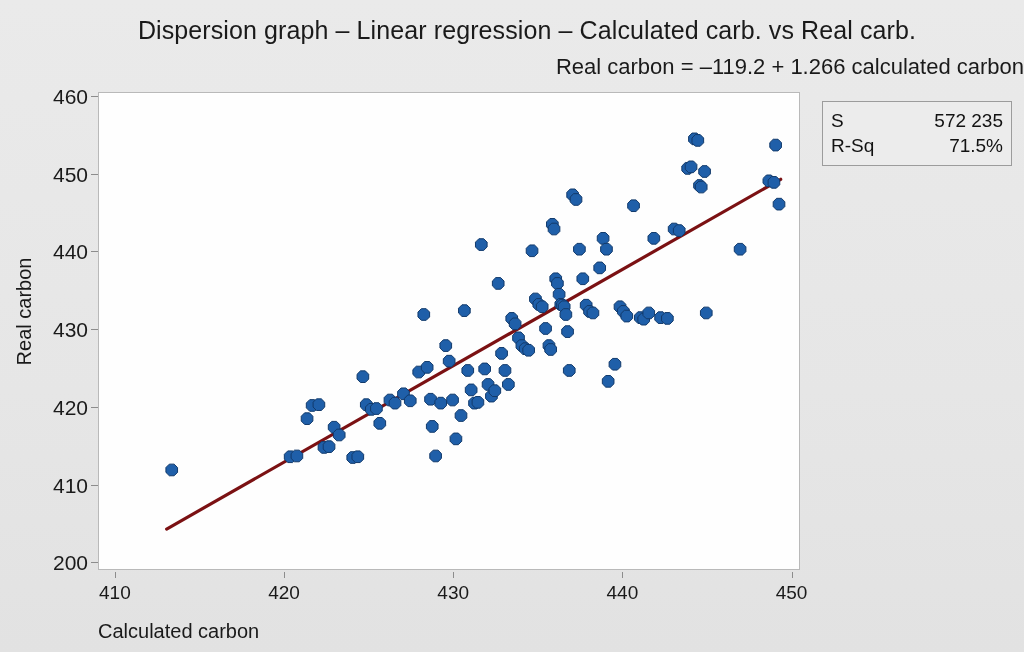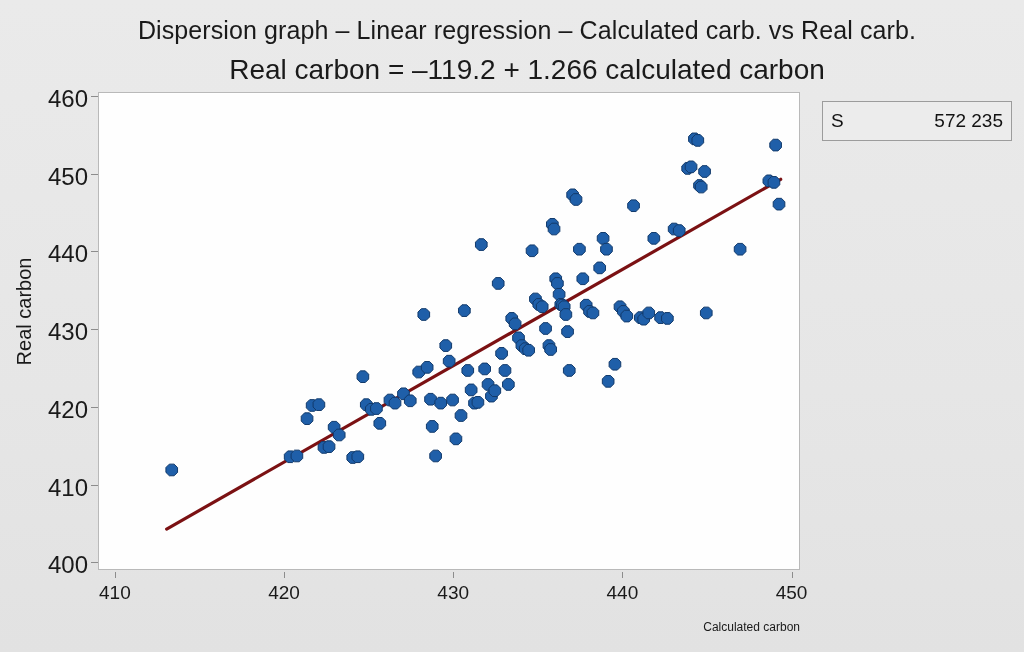--- a/index.html
+++ b/index.html
@@ -29,22 +29,22 @@
     font-size: 25px;
     color: #1a1a1a;
     letter-spacing: 0.1px;
     padding-left: 30px;
     box-sizing: border-box;
   }
   .subtitle {
     position: absolute;
     left: 0; top: 54px;
     width: 1024px;
-    text-align: center;
-    font-size: 28px;
+    text-align: right;
+    font-size: 22px;
     color: #1a1a1a;
     padding-left: 30px;
     box-sizing: border-box;
   }
   
   #plot-frame {
     position: absolute;
     left: 98px;
     top: 92px;
     width: 702px;
@@ -60,21 +60,21 @@
     width: 702px;
     height: 478px;
     display: block;
   }
   
   .ytick-label {
     position: absolute;
     right: 0;
     width: 54px;
     text-align: right;
-    font-size: 24px;
+    font-size: 21px;
     color: #1a1a1a;
     transform: translateY(-11px);
   }
   #y-axis-area {
     position: absolute;
     left: 30px;
     top: 92px;
     width: 58px;
     height: 478px;
   }
@@ -113,22 +113,22 @@
     top: 0px;
     width: 1px;
     height: 6px;
     background: #8c8c8c;
   }
   #xlabel {
     position: absolute;
     left: 98px;
     top: 620px;
     width: 702px;
-    text-align: right;
-    font-size: 12px;
+    text-align: left;
+    font-size: 20px;
     color: #1a1a1a;
   }
   #ylabel {
     position: absolute;
     left: -66px;
     top: 300px;
     width: 180px;
     text-align: center;
     font-size: 20px;
     color: #1a1a1a;
@@ -160,21 +160,21 @@
 </style>
 </head>
 <body>
 
 <div id="root">
 
   <div class="title">Dispersion graph – Linear regression – Calculated carb. vs Real carb.</div>
   <div class="subtitle">Real carbon = –119.2 + 1.266 calculated carbon</div>
 
   <div id="y-axis-area">
-      <div class="ytick-label" style="top: 470.228px;">400</div>
+      <div class="ytick-label" style="top: 470.228px;">200</div>
       <div class="ytick-label" style="top: 392.504px;">410</div>
       <div class="ytick-label" style="top: 314.78px;">420</div>
       <div class="ytick-label" style="top: 237.057px;">430</div>
       <div class="ytick-label" style="top: 159.333px;">440</div>
       <div class="ytick-label" style="top: 81.6098px;">450</div>
       <div class="ytick-label" style="top: 3.88618px;">460</div>
     </div>
   <div id="ytick-marks">
       <div class="ytick-mark" style="top: 470.228px;"></div>
       <div class="ytick-mark" style="top: 392.504px;"></div>
@@ -315,15 +315,19 @@
     </div>
 
   <div id="xlabel">Calculated carbon</div>
   <div id="ylabel">Real carbon</div>
 
   <div id="stats-box">
       <div class="stats-row">
         <span class="stats-key">S</span>
         <span class="stats-val">572 235</span>
       </div>
+      <div class="stats-row">
+        <span class="stats-key">R-Sq</span>
+        <span class="stats-val">71.5%</span>
+      </div>
     </div>
 
 </div>
 
 </body></html>

